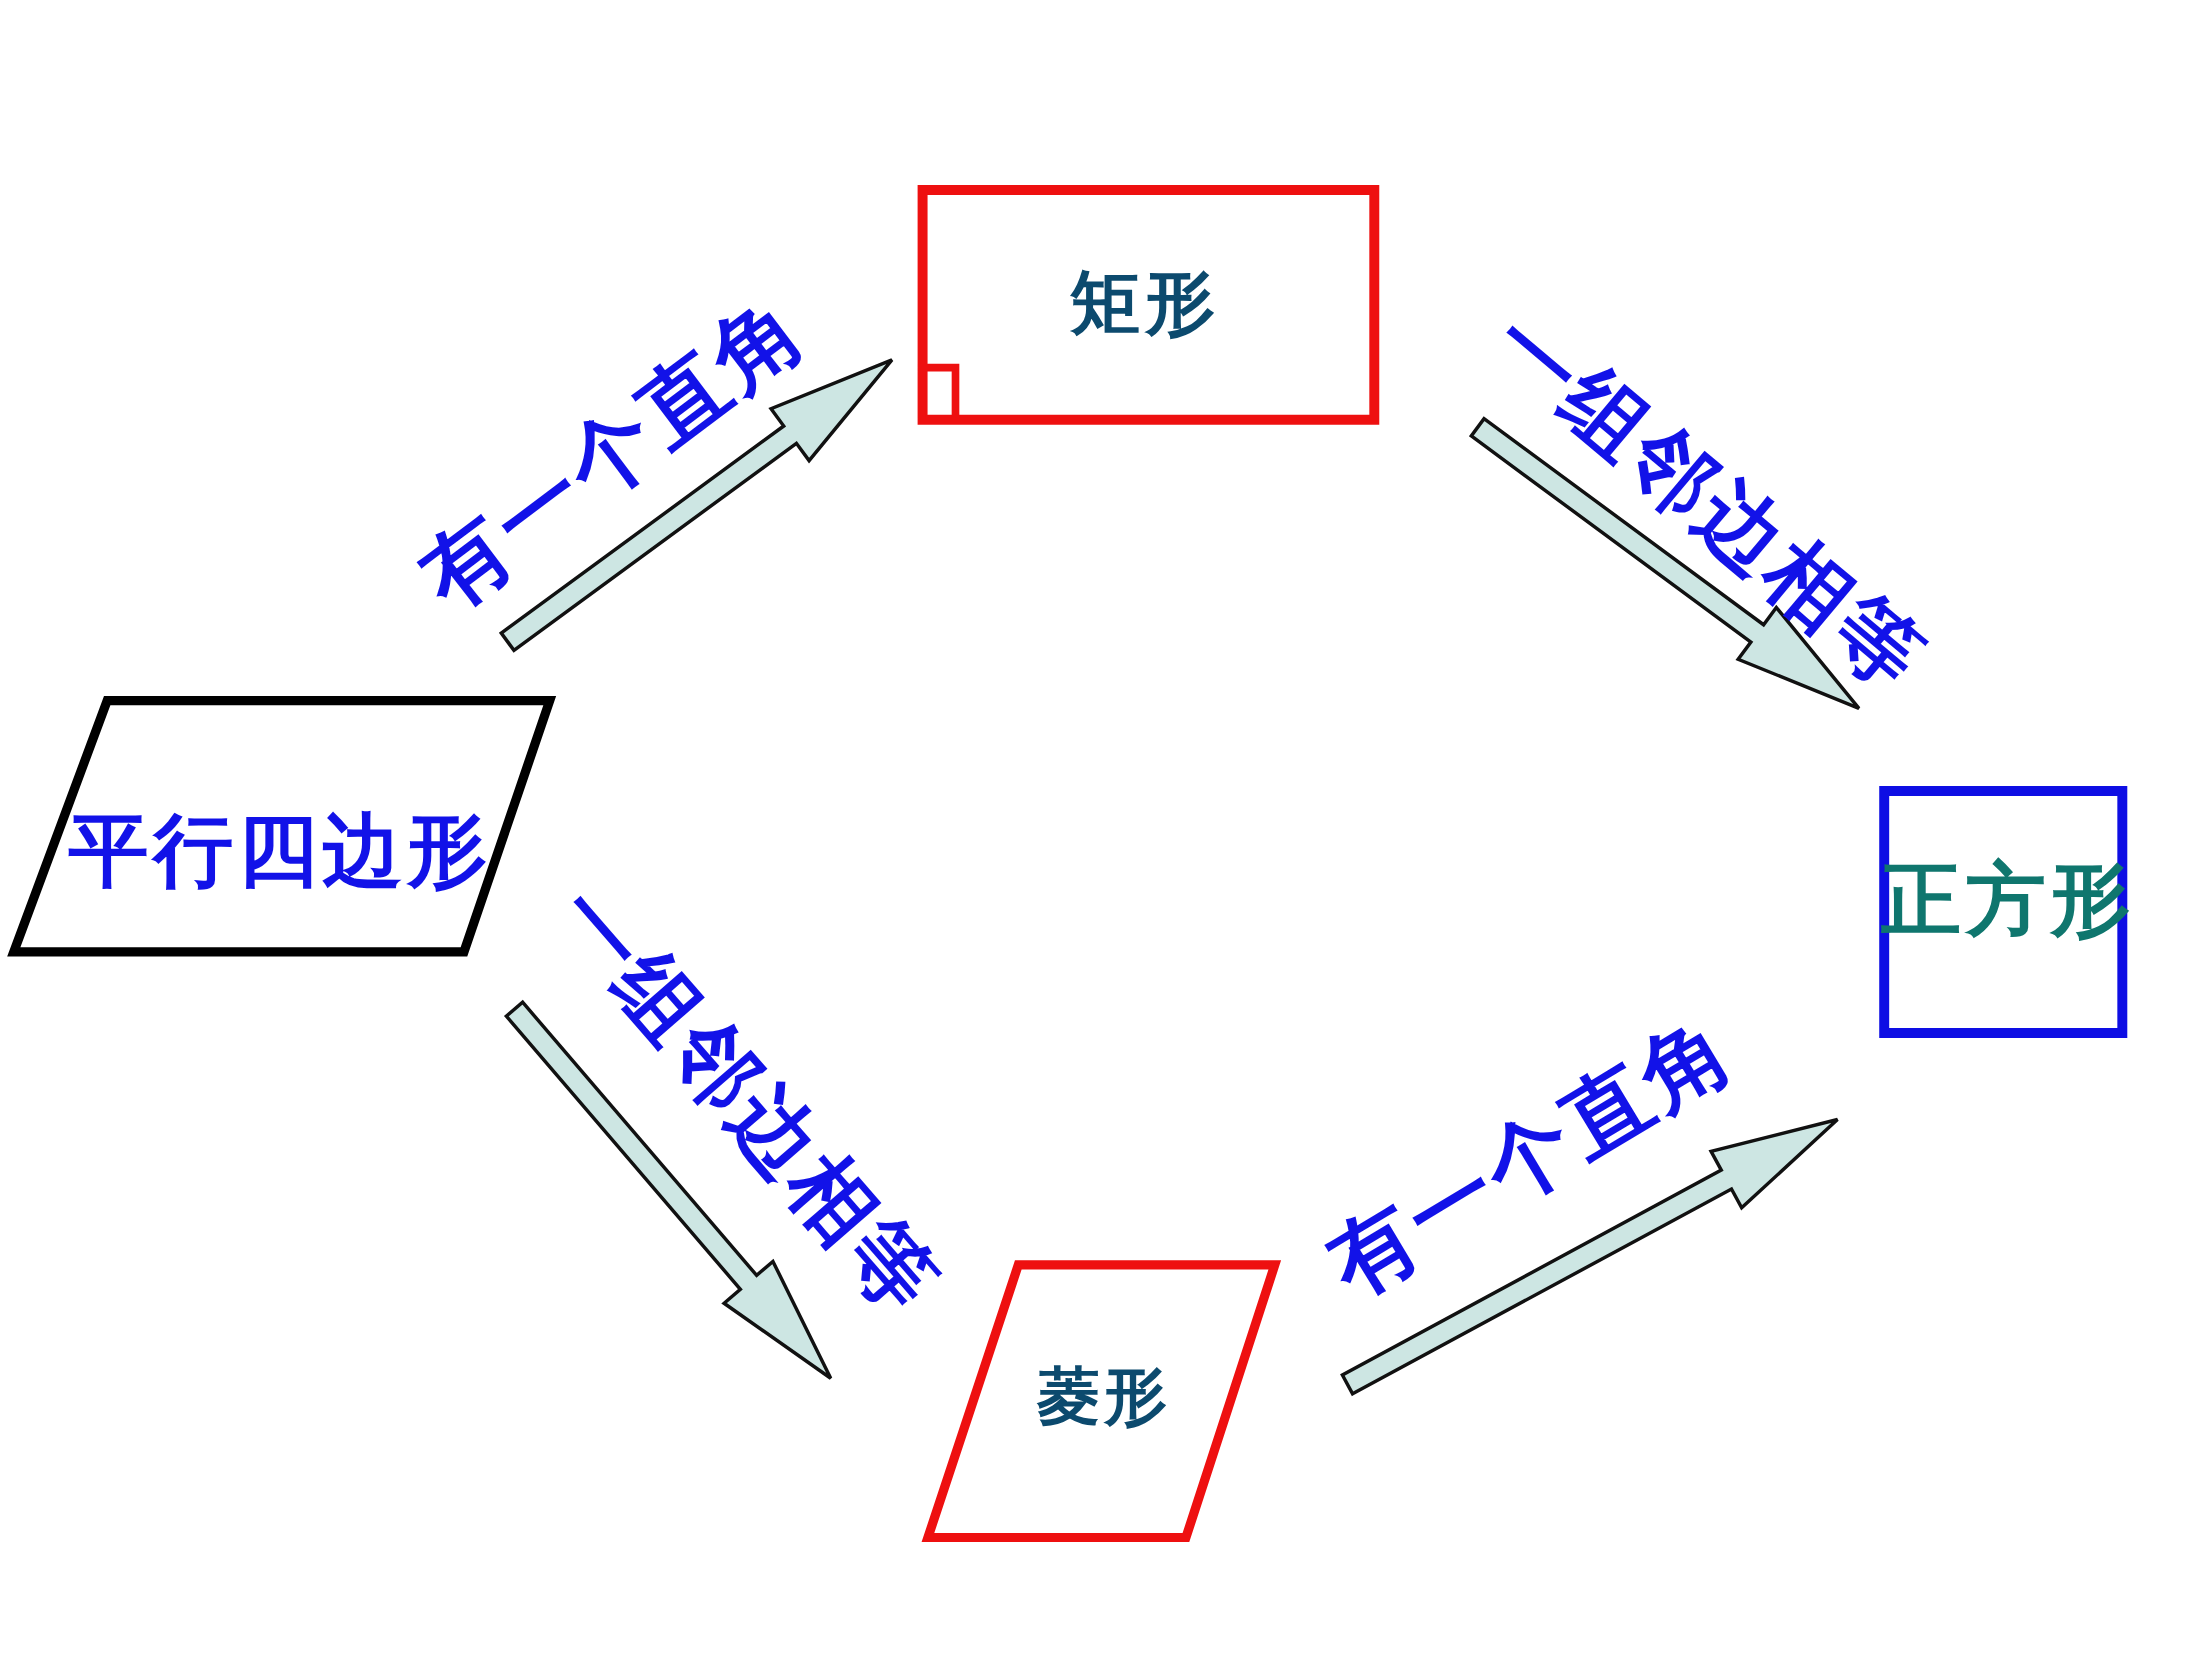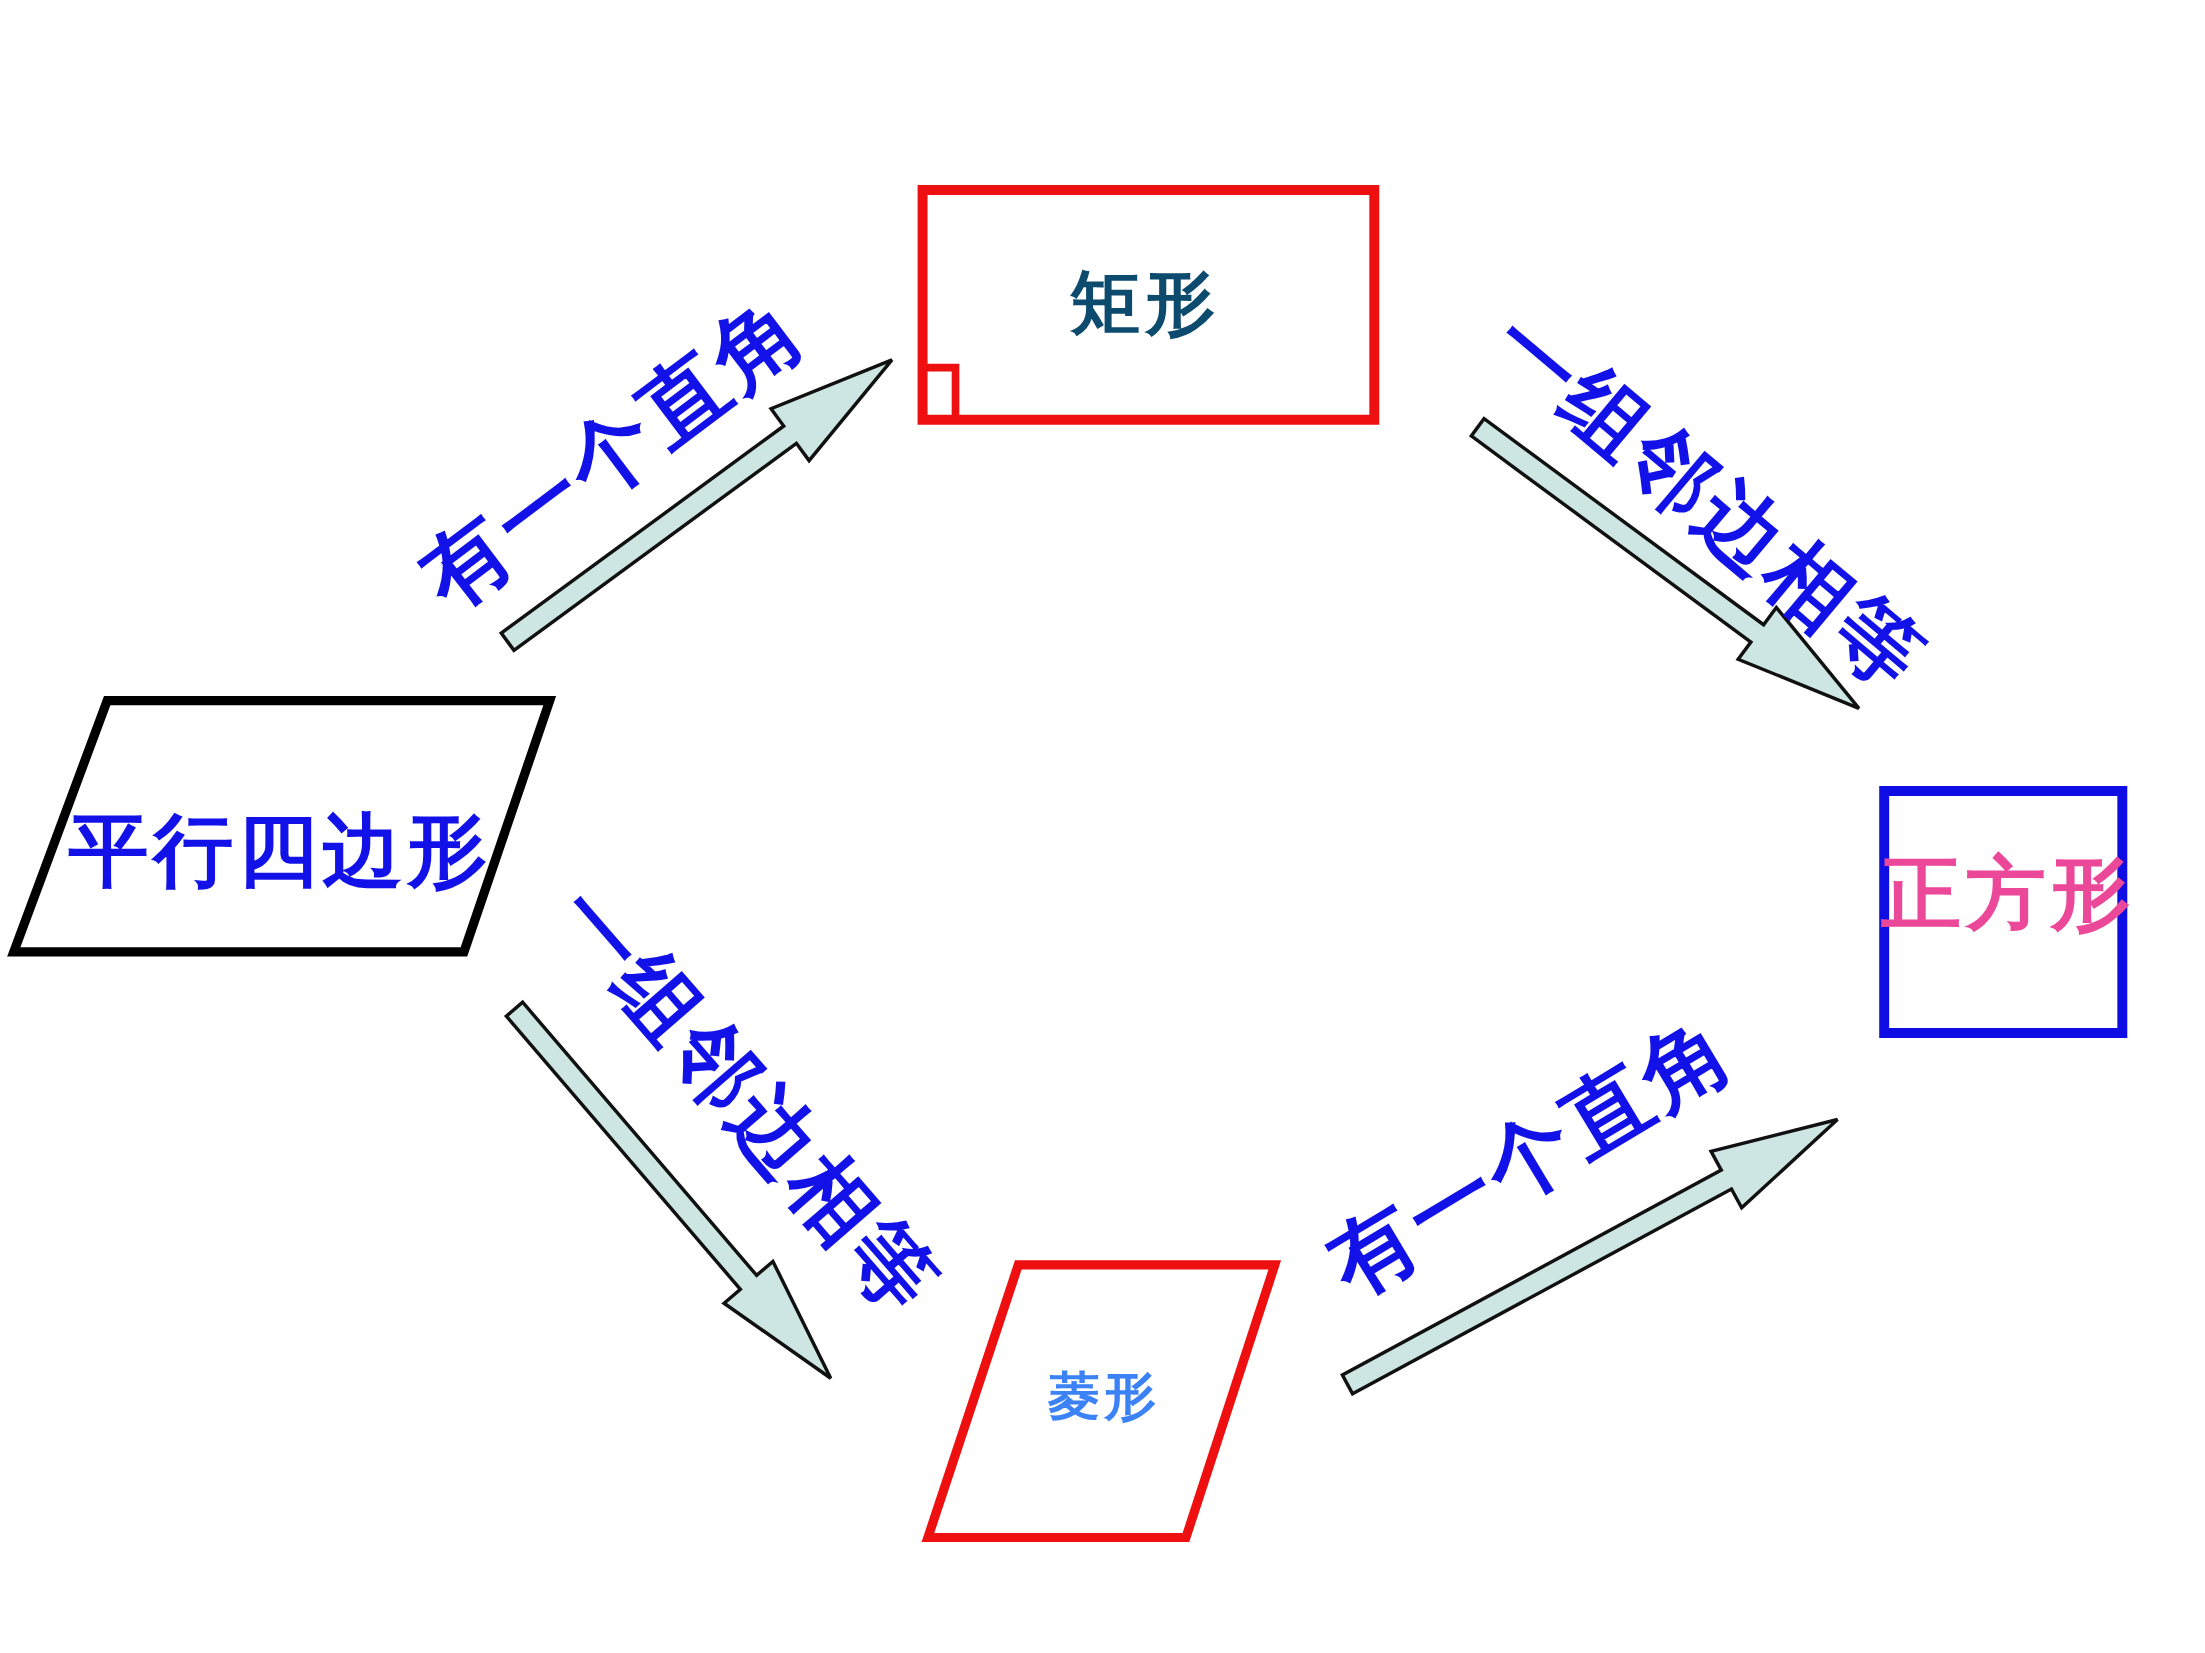--- a/index.html
+++ b/index.html
@@ -39,21 +39,21 @@
       <polygon points="1766.658043427104,1820.3154560501346 2261.511597121946,1552.7852535838606 2274.8276839761543,1577.4161656841297 2400,1462 2234.87942341353,1503.5234293833223 2248.195510267738,1528.1543414835915 1753.341956572896,1795.6845439498654" fill="#CDE6E3" stroke="#111111" stroke-width="4.5" stroke-linejoin="miter"></polygon>
       <polygon points="140,915 718,915 606,1243 18,1243" fill="#FFFFFF" stroke="#000000" stroke-width="12" stroke-linejoin="miter"></polygon>
       <polygon points="1205,248 1795,248 1795,548 1205,548" fill="#FFFFFF" stroke="#EE1010" stroke-width="13" stroke-linejoin="miter"></polygon>
       <path d="M 1204 546 L 1204 480 L 1248 480 L 1248 546" fill="none" stroke="#EE1010" stroke-width="10"></path>
       <polygon points="1330,1652 1665,1652 1549,2008 1212,2008" fill="#FFFFFF" stroke="#EE1010" stroke-width="12" stroke-linejoin="miter"></polygon>
       <polygon points="2461,1033 2772,1033 2772,1349 2461,1349" fill="#FFFFFF" stroke="#0E0EE4" stroke-width="13" stroke-linejoin="miter"></polygon>
     </svg>
 
   <div class="diagram-label" style="left: 280px; top: 851px; font-size: 80px; color: rgb(18, 18, 232); transform: translate(-50%, -50%) rotate(0deg); text-align: center;">平行四边形</div>
   <div class="diagram-label" style="left: 1145px; top: 303px; font-size: 70px; color: #0c4a6e; transform: translate(-50%, -50%) rotate(0deg);">矩形</div>
-  <div class="diagram-label" style="left: 1104px; top: 1397px; font-size: 52px; color: #3b82f6; transform: translate(-50%, -50%) rotate(0deg);">菱形</div>
-  <div class="diagram-label" style="left: 2008px; top: 900px; font-size: 80px; color: #ec4899; transform: translate(-50%, -50%) rotate(0deg); font-family: Liberation Mono, monospace;">正方形</div>
+  <div class="diagram-label" style="left: 1104px; top: 1397px; font-size: 63px; color: #0c4a6e; transform: translate(-50%, -50%) rotate(0deg);">菱形</div>
+  <div class="diagram-label" style="left: 2008px; top: 900px; font-size: 80px; color: #0f766e; transform: translate(-50%, -50%) rotate(0deg);">正方形</div>
 
   <div class="diagram-label" style="left: 613px; top: 452px; font-size: 86px; color: rgb(18, 18, 232); transform: translate(-50%, -50%) rotate(-37deg);">有一个直角</div>
   <div class="diagram-label" style="left: 1709px; top: 501px; font-size: 84px; color: rgb(18, 18, 232); transform: translate(-50%, -50%) rotate(40deg);">一组邻边相等</div>
   <div class="diagram-label" style="left: 747px; top: 1100px; font-size: 84px; color: rgb(18, 18, 232); transform: translate(-50%, -50%) rotate(49deg);">一组邻边相等</div>
   <div class="diagram-label" style="left: 1531px; top: 1156px; font-size: 86px; color: rgb(18, 18, 232); transform: translate(-50%, -50%) rotate(-31deg);">有一个直角</div>
 </div>
 
 
 </body></html>

